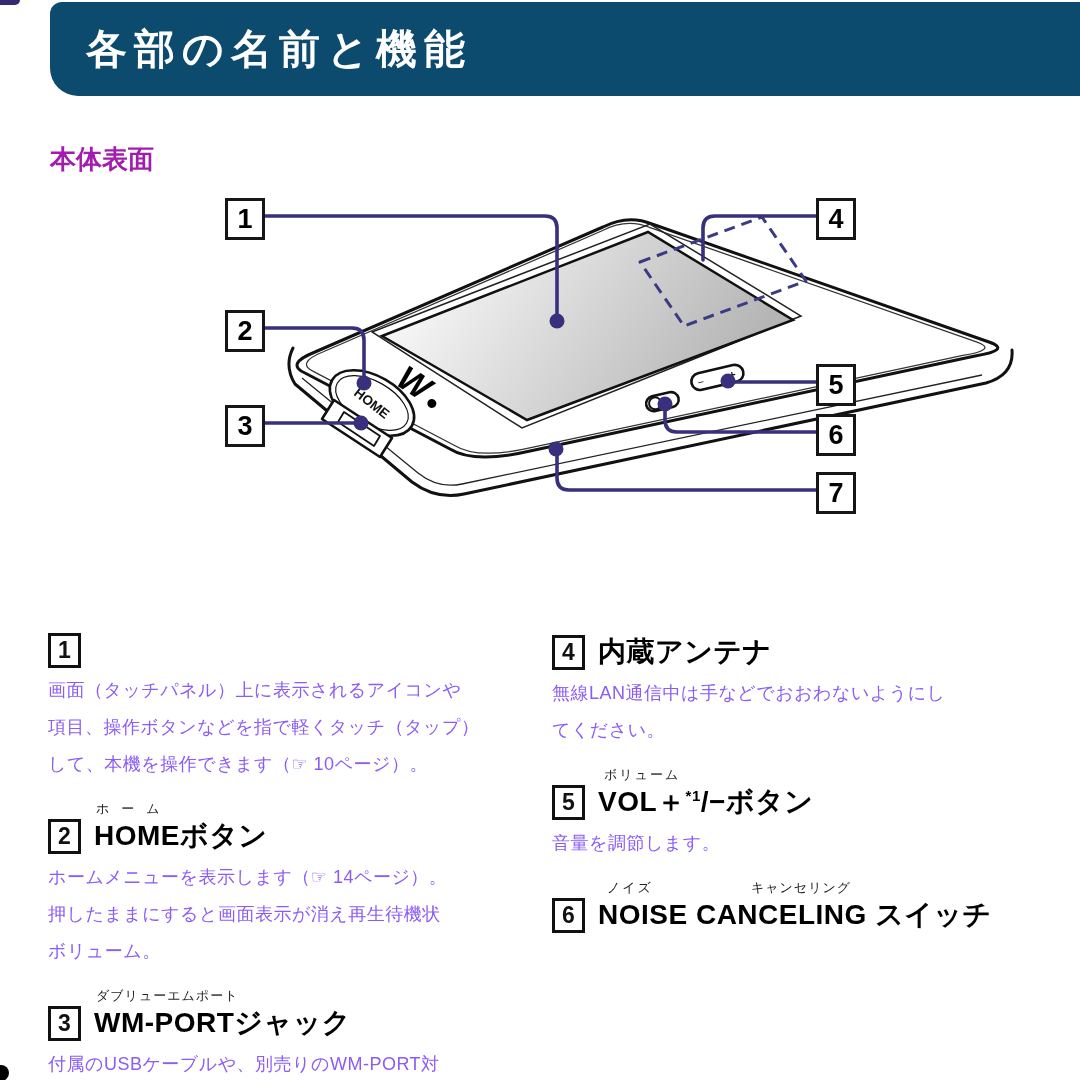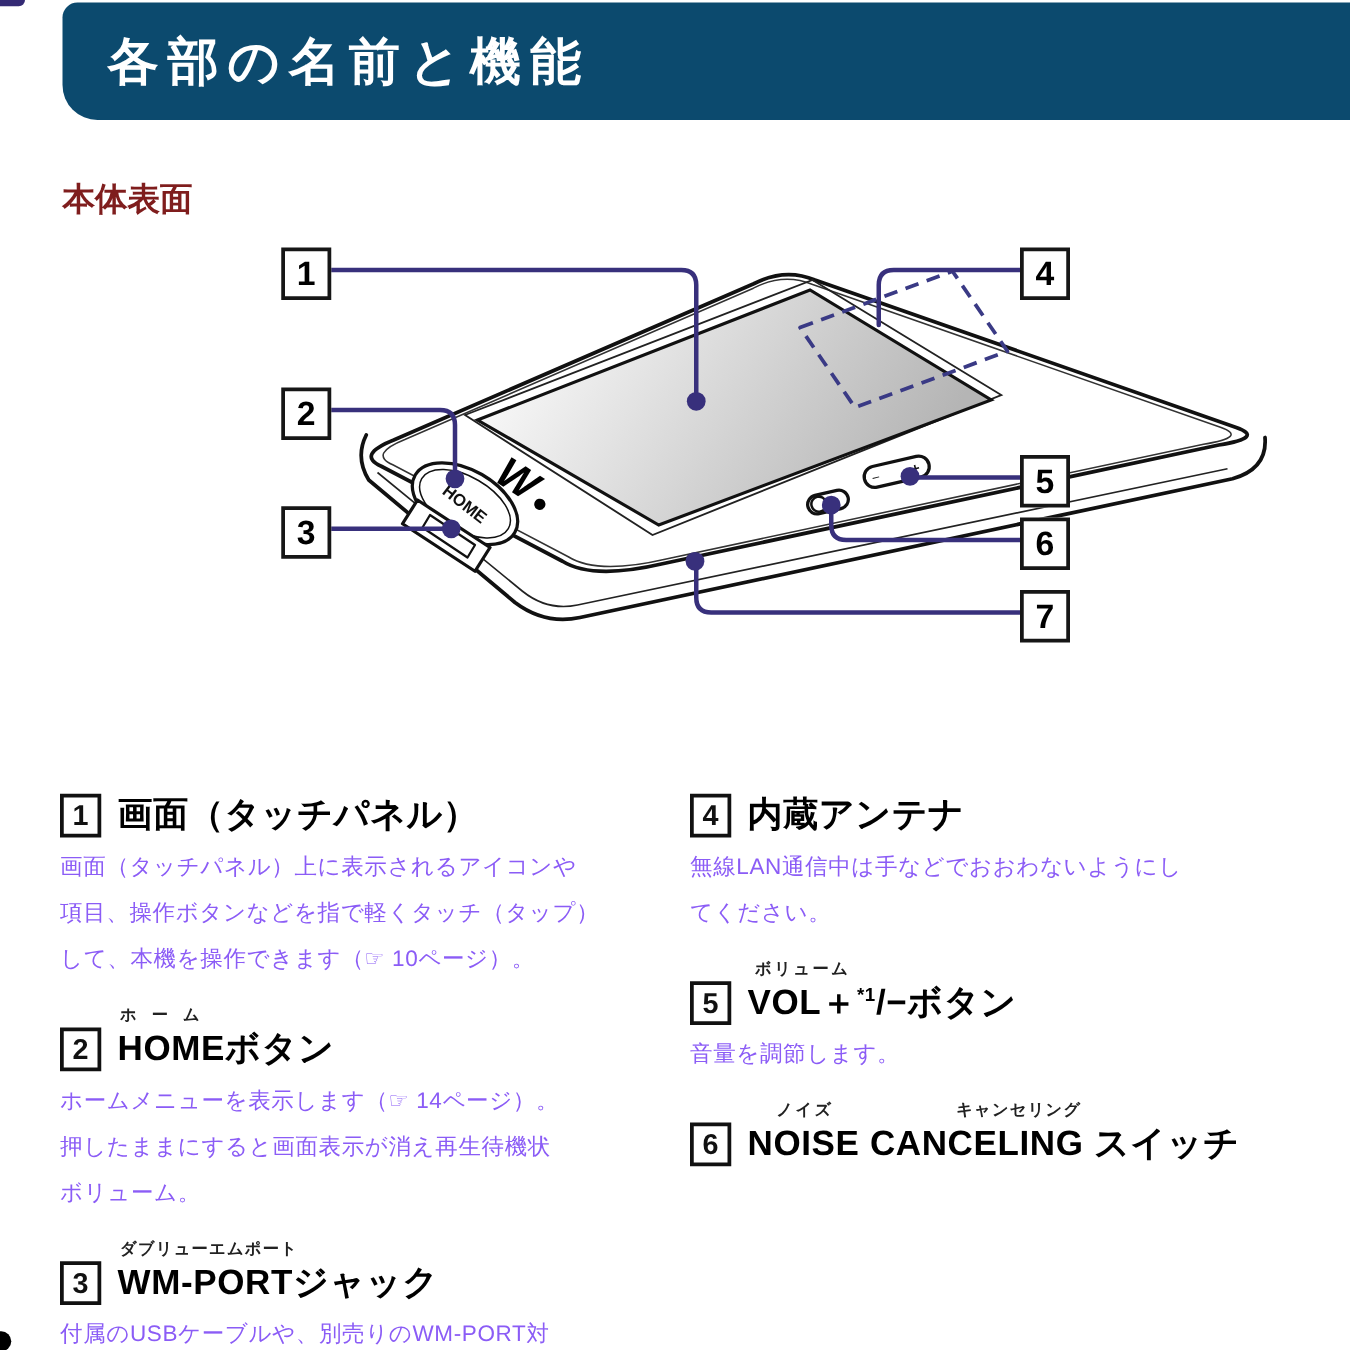--- a/index.html
+++ b/index.html
@@ -5,33 +5,33 @@
   html,body{margin:0;padding:0;background:#fff;}
   body{width:1080px;height:1080px;position:relative;overflow:hidden;
        font-family:"Liberation Sans","DejaVu Sans",sans-serif;color:#111;}
 
   
   .corner-wedge{position:absolute;left:0;top:0;width:20px;height:5px;background:#342a74;border-radius:0 0 8px 0;}
   .header-bar{position:absolute;left:50px;top:2px;width:1030px;height:94px;background:#0c4a6e;
               border-radius:12px 0 0 28px;display:flex;align-items:center;}
   .header-bar h1{margin:0 0 0 36px;color:#fff;font-size:41px;font-weight:bold;letter-spacing:7px;}
 
-  .subtitle{position:absolute;left:50px;top:142px;font-size:26px;font-weight:bold;color:#7f1d1d;}
+  .subtitle{position:absolute;left:50px;top:142px;font-size:26px;font-weight:bold;color:#a21caf;}
 
   
   .illus{position:absolute;left:0;top:0;width:1080px;height:580px;}
   .co{position:absolute;width:34px;height:36px;background:#fff;border:3px solid #161616;
       display:flex;align-items:center;justify-content:center;font-size:27px;font-weight:bold;color:#000;}
 
   
   .col{position:absolute;top:632px;}
   .col-left{left:48px;width:506px;}
   .col-right{left:552px;width:512px;}
   section{margin:0 0 18px 0;}
-  .furi{font-size:13px;color:#222;line-height:15px;height:15px;white-space:pre;font-weight:bold;}
+  .furi{font-size:13px;color:#222;line-height:15px;height:15px;white-space:pre;}
   .hrow{display:flex;align-items:center;margin:1px 0 4px 0;}
   .hbox{width:27px;height:29px;border:3px solid #111;background:#fff;display:flex;align-items:center;
         justify-content:center;font-size:23px;font-weight:bold;flex:0 0 auto;}
   .hrow h3{margin:0 0 0 13px;font-size:28px;font-weight:bold;color:#000;letter-spacing:0.5px;white-space:pre;}
   .hrow h3 sup{font-size:15px;vertical-align:super;}
   .bodytxt{margin:2px 0 0 0;font-size:18px;line-height:37px;color:#8b5cf6;white-space:pre;letter-spacing:0.5px;}
 
   .page-dot{position:absolute;left:-7px;top:1065px;width:16px;height:16px;border-radius:50%;background:#000;}
 </style>
 </head>
@@ -120,21 +120,20 @@
 <div class="co" style="left:816px;top:198px;">4</div>
 <div class="co" style="left:816px;top:364px;">5</div>
 <div class="co" style="left:816px;top:414px;">6</div>
 <div class="co" style="left:816px;top:472px;">7</div>
 
 <div class="col col-left">
 
   <section>
     <div class="hrow">
       <div class="hbox">1</div>
-      <h3>画面（タッチパネル）</h3>
     </div>
     <p class="bodytxt">画面（タッチパネル）上に表示されるアイコンや
 項目、操作ボタンなどを指で軽くタッチ（タップ）
 して、本機を操作できます（☞ 10ページ）。</p>
   </section>
 
   <section>
     <div class="furi" style="margin-left:48px;letter-spacing:12px;">ホーム</div>
     <div class="hrow">
       <div class="hbox">2</div>
@@ -171,20 +170,20 @@
   <section>
     <div class="furi" style="margin-left:52px;letter-spacing:2px;">ボリューム</div>
     <div class="hrow">
       <div class="hbox">5</div>
       <h3><span>VOL＋</span><sup>*1</sup><span>/−ボタン</span></h3>
     </div>
     <p class="bodytxt">音量を調節します。</p>
   </section>
 
   <section>
-    <div class="furi"><span style="margin-left:69px;letter-spacing:2px;">ノイズ</span><span style="margin-left:98px;letter-spacing:1px;">キャンセリング</span></div>
+    <div class="furi"><span style="margin-left:55px;letter-spacing:2px;">ノイズ</span><span style="margin-left:98px;letter-spacing:1px;">キャンセリング</span></div>
     <div class="hrow">
       <div class="hbox">6</div>
       <h3>NOISE CANCELING スイッチ</h3>
     </div>
   </section>
 
 </div>
 
 </body></html>

